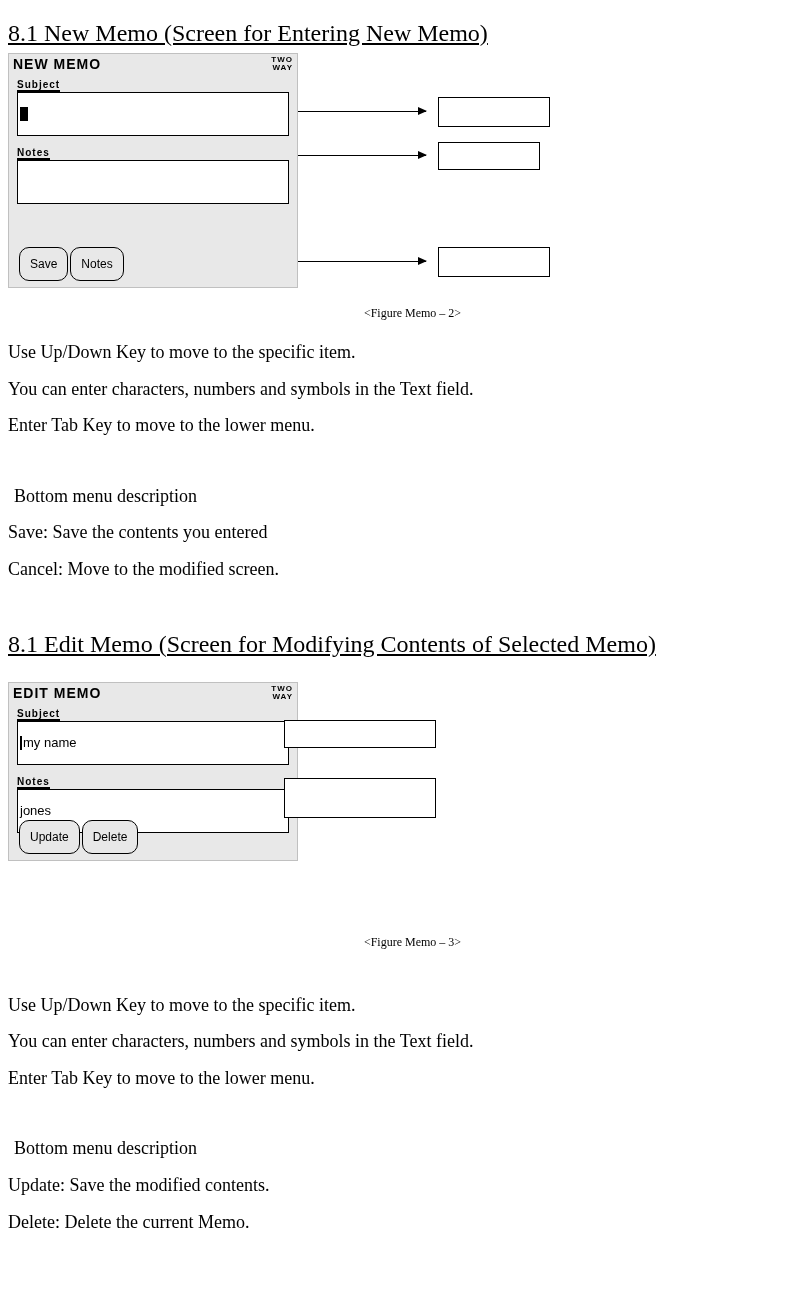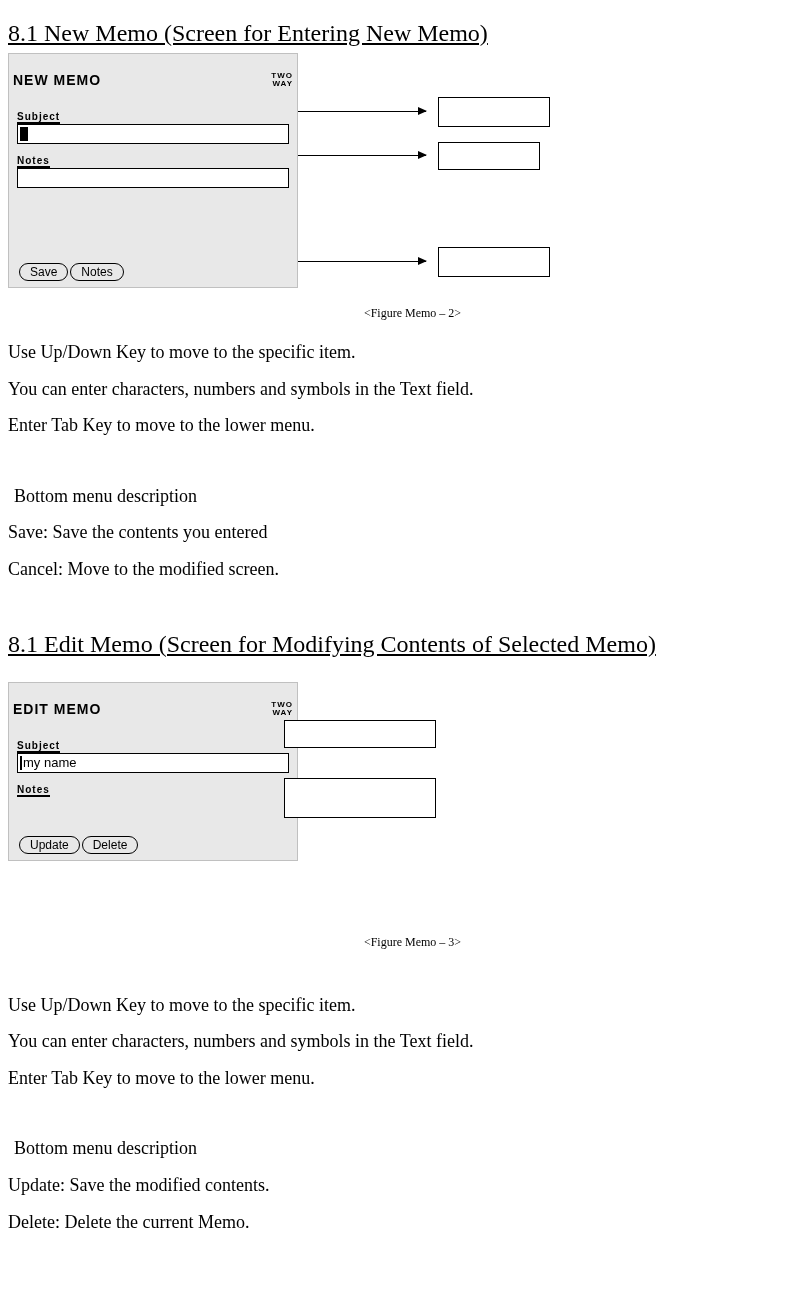--- a/index.html
+++ b/index.html
@@ -28,21 +28,21 @@
     background: #e8e8e8;
     position: relative;
     border: 1px solid #c0c0c0;
     box-sizing: border-box;
   }
   .ds-titlebar {
     font-family: sans-serif;
     font-size: 14px;
     font-weight: bold;
     letter-spacing: 1px;
-    padding: 18px 4px;
+    padding: 2px 4px;
     display: flex;
     justify-content: space-between;
     align-items: flex-start;
   }
   .ds-two-way {
     font-family: sans-serif;
     font-size: 8px;
     font-weight: bold;
     line-height: 8px;
     text-align: right;
@@ -57,41 +57,41 @@
     margin-top: 4px;
     letter-spacing: 1px;
   }
   .ds-input {
     margin: 0 8px 0 8px;
     border: 1px solid #000;
     height: 18px;
     background: #fff;
     display: flex;
     align-items: center;
-    padding: 0 2px;
+    padding: 12px 2px;
     font-family: sans-serif;
     font-size: 13px;
   }
   .ds-cursor {
     width: 8px;
     height: 14px;
     background: #000;
     display: inline-block;
   }
   .ds-bottom-bar {
     position: absolute;
     bottom: 6px;
     left: 10px;
     display: flex;
     gap: 2px;
   }
   .ds-pill-button {
     font-family: sans-serif;
     font-size: 12px;
-    padding: 0px 10px;
+    padding: 8px 10px;
     border: 1px solid #000;
     border-radius: 10px;
     background: #e8e8e8;
     line-height: 16px;
   }
   .arrow-column {
     position: relative;
   }
   .arrow {
     position: absolute;
@@ -195,20 +195,23 @@
         <span>WAY</span>
       </span>
     </div>
     <div class="ds-label">Subject</div>
     <div class="ds-input" style="border:1px solid #000;">
       <span class="ds-cursor" style="width:2px;height:14px;margin-right:1px;"></span>
       <span>my name</span>
     </div>
     <div style="height:6px"></div>
     <div class="ds-label">Notes</div>
+    <div class="ds-input">
+      <span>jones</span>
+    </div>
     <div class="ds-bottom-bar">
       <div class="ds-pill-button">Update</div>
       <div class="ds-pill-button">Delete</div>
     </div>
   </div>
   <div class="arrow-column" style="width:260px;height:235px;margin-left:-20px;">
     <div class="callout-box wide" style="left:6px;top:38px;"></div>
     <div class="callout-box wide" style="left:6px;top:96px;height:38px;"></div>
   </div>
 </div>

